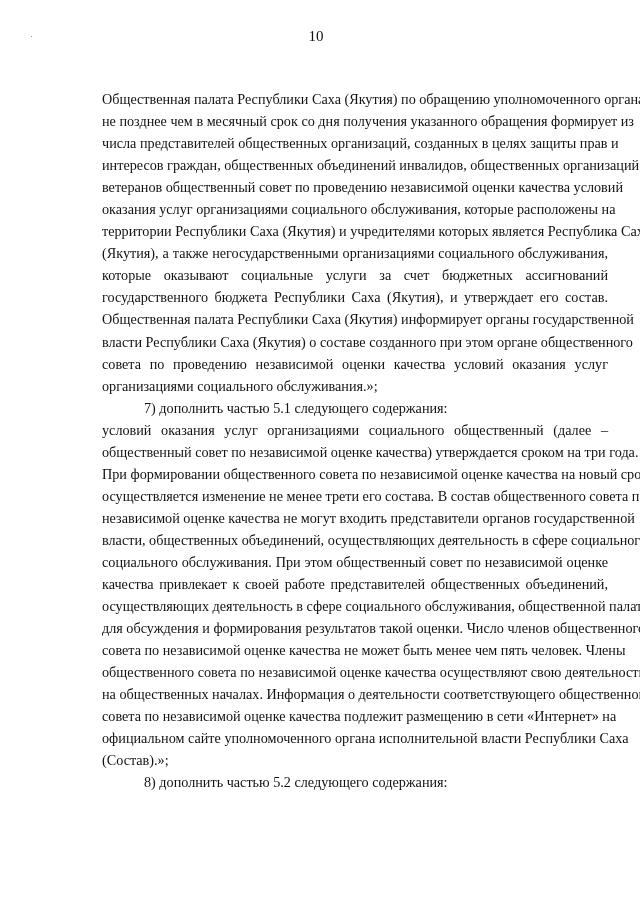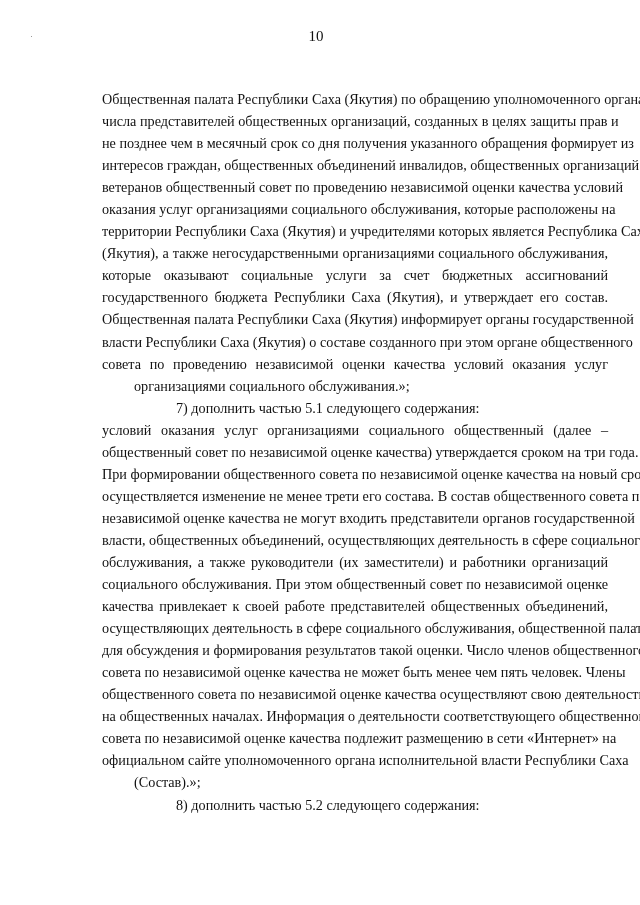--- a/index.html
+++ b/index.html
@@ -11,38 +11,38 @@
     font-family: "Liberation Serif", serif; font-size: 15px; color: #111;
   }
   .body-text {
     position: absolute; left: 102px; top: 88px; width: 506px;
     font-family: "Liberation Serif", serif; font-size: 14.2px; color: #111;
   }
   .line {
     height: 22.05px; line-height: 22px; white-space: nowrap;
     text-align: justify; text-align-last: justify;
   }
-  .line.last { text-align-last: left; margin-left: 32px; }
+  .line.last { text-align-last: left; }
   .line.indent { padding-left: 42px; }
   .speck { position: absolute; width: 1px; height: 1px; background: #999; }
 </style>
 </head>
 <body>
 
 <div class="page">
   <div class="speck" style="left:31px; top:36px;"></div>
 
   <div class="page-number">10</div>
 
   <div class="body-text">
 
     <div>
       <div class="line">Общественная палата Республики Саха (Якутия) по обращению уполномоченного органа</div>
+      <div class="line">не позднее чем в месячный срок со дня получения указанного обращения формирует из</div>
       <div class="line">числа представителей общественных организаций, созданных в целях защиты прав и</div>
-      <div class="line">не позднее чем в месячный срок со дня получения указанного обращения формирует из</div>
       <div class="line">интересов граждан, общественных объединений инвалидов, общественных организаций</div>
       <div class="line">ветеранов общественный совет по проведению независимой оценки качества условий</div>
       <div class="line">оказания услуг организациями социального обслуживания, которые расположены на</div>
       <div class="line">территории Республики Саха (Якутия) и учредителями которых является Республика Саха</div>
       <div class="line">(Якутия), а также негосударственными организациями социального обслуживания,</div>
       <div class="line">которые оказывают социальные услуги за счет бюджетных ассигнований</div>
       <div class="line">государственного бюджета Республики Саха (Якутия), и утверждает его состав.</div>
       <div class="line">Общественная палата Республики Саха (Якутия) информирует органы государственной</div>
       <div class="line">власти Республики Саха (Якутия) о составе созданного при этом органе общественного</div>
       <div class="line">совета по проведению независимой оценки качества условий оказания услуг</div>
@@ -53,21 +53,20 @@
       <div class="line indent last">7) дополнить частью 5.1 следующего содержания:</div>
     </div>
 
     <div>
       <div class="line">условий оказания услуг организациями социального общественный (далее –</div>
       <div class="line">общественный совет по независимой оценке качества) утверждается сроком на три года.</div>
       <div class="line">При формировании общественного совета по независимой оценке качества на новый срок</div>
       <div class="line">осуществляется изменение не менее трети его состава. В состав общественного совета по</div>
       <div class="line">независимой оценке качества не могут входить представители органов государственной</div>
       <div class="line">власти, общественных объединений, осуществляющих деятельность в сфере социального</div>
-      <div class="line">обслуживания, а также руководители (их заместители) и работники организаций</div>
       <div class="line">социального обслуживания. При этом общественный совет по независимой оценке</div>
       <div class="line">качества привлекает к своей работе представителей общественных объединений,</div>
       <div class="line">осуществляющих деятельность в сфере социального обслуживания, общественной палаты</div>
       <div class="line">для обсуждения и формирования результатов такой оценки. Число членов общественного</div>
       <div class="line">совета по независимой оценке качества не может быть менее чем пять человек. Члены</div>
       <div class="line">общественного совета по независимой оценке качества осуществляют свою деятельность</div>
       <div class="line">на общественных началах. Информация о деятельности соответствующего общественного</div>
       <div class="line">совета по независимой оценке качества подлежит размещению в сети «Интернет» на</div>
       <div class="line">официальном сайте уполномоченного органа исполнительной власти Республики Саха</div>
       <div class="line last">(Состав).»;</div>

